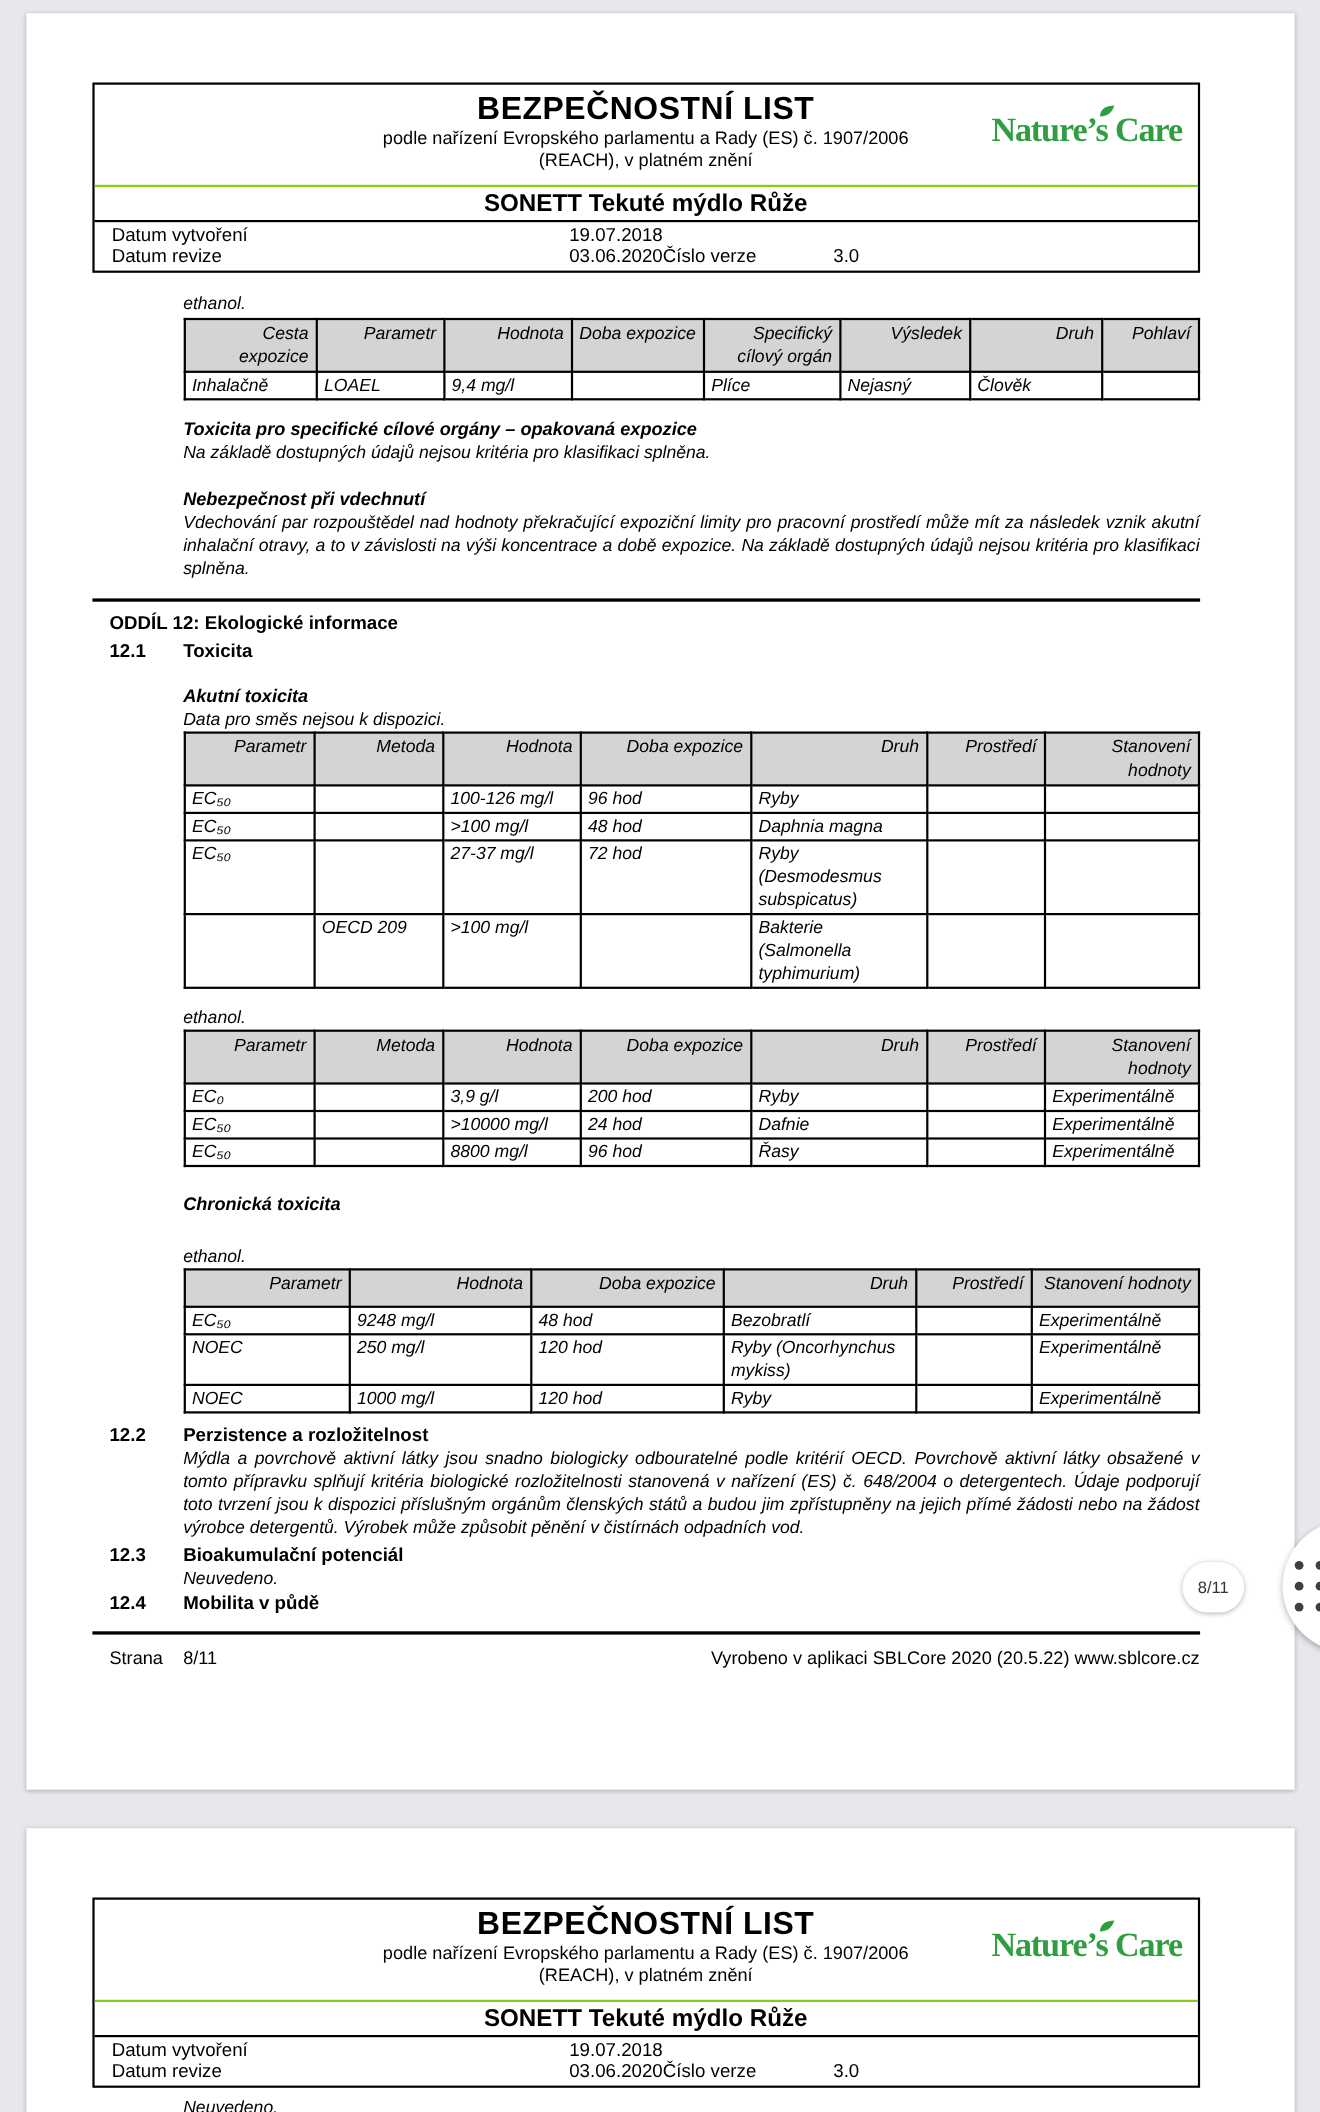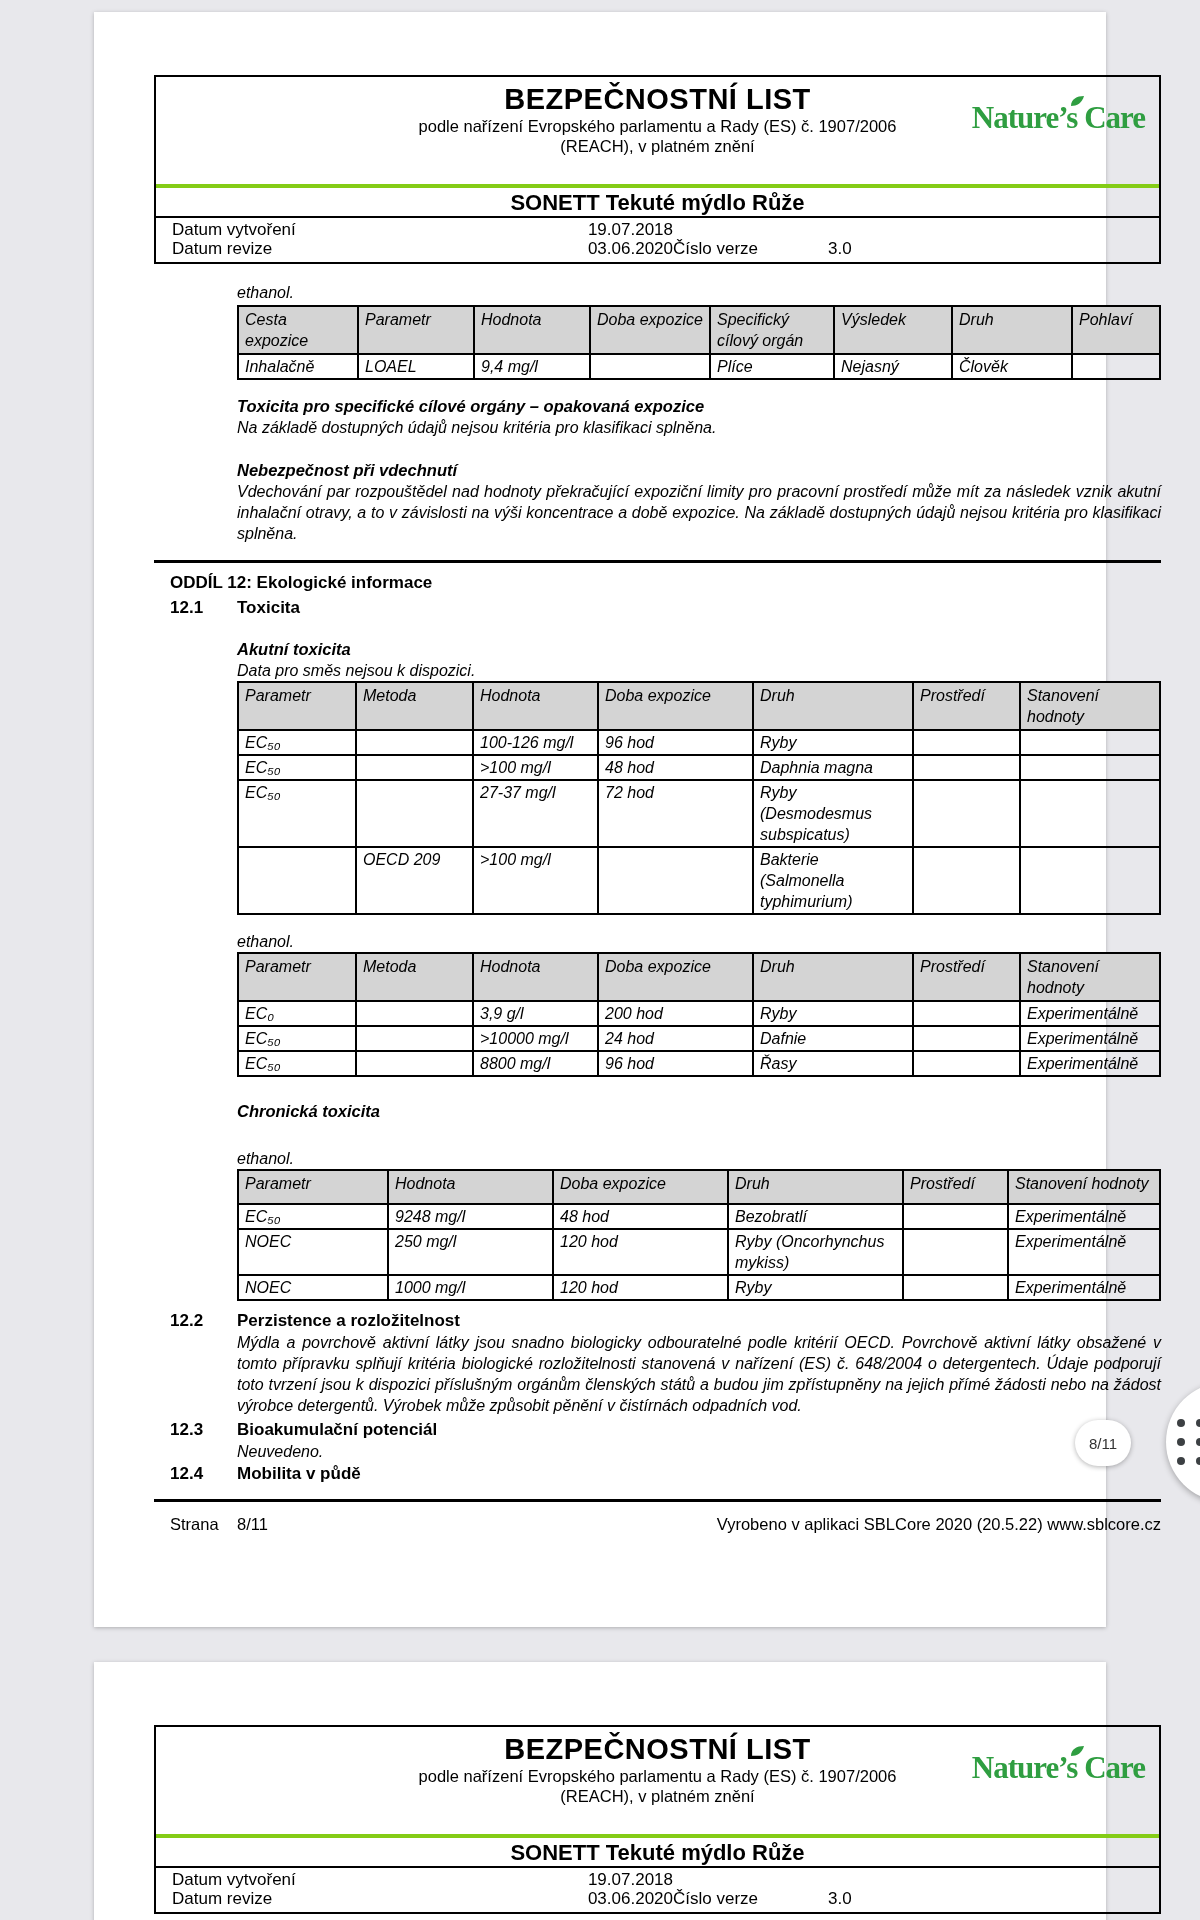--- a/index.html
+++ b/index.html
@@ -1,54 +1,54 @@
 <!DOCTYPE html>
 <html><head>
 <meta charset="utf-8">
 <style>
   * { margin:0; padding:0; box-sizing:border-box; }
   html,body { width:1200px; }
   body { font-family:"Liberation Sans","DejaVu Sans",sans-serif; color:#000; }
   .canvas { position:relative; width:1200px; height:1920px; background:#e8e8ec; padding-top:12px; overflow:hidden; }
-  .page { width:1012px; margin:0 auto; background:#fff; box-shadow:0 1px 4px rgba(0,0,0,.25); }
+  .page { width:1153px; margin:0 auto; background:#fff; box-shadow:0 1px 4px rgba(0,0,0,.25); }
   .page1 { height:1615px; padding-top:63px; }
   .page2 { height:400px; margin-top:35px; padding-top:63px; }
   .inner { margin-left:60px; width:1007px; }
 
   
   .hbox { border:2px solid #000; }
   .hbox-top { position:relative; height:91px; padding-top:5px; text-align:center; }
   .doc-title { font-size:29px; font-weight:bold; letter-spacing:.5px; line-height:34px; }
   .doc-sub { font-size:16.5px; line-height:20px; }
   .logo { position:absolute; right:14px; top:24px; font-family:"Liberation Serif","DejaVu Serif",serif;
           font-weight:bold; font-size:31px; letter-spacing:-1px; line-height:34px; white-space:nowrap; }
   .logo .leaf { position:absolute; left:56%; top:-6px; }
-  .hbox-product { border-top:4px solid #84cc16; height:32px; line-height:30px; text-align:center;
-                  font-size:22px; font-weight:bold;margin-top:16px; }
+  .hbox-product { border-top:2px solid #84cc16; height:32px; line-height:30px; text-align:center;
+                  font-size:22px; font-weight:bold; }
   .hbox-dates { border-top:2px solid #000; padding:2px 0 4px 16px; font-size:17px; }
   .drow { display:flex; line-height:19px; }
   .drow .dlabel  { width:165px; }
   .drow .dval    { width:336px;text-align:right; }
   .drow .dlabel2 { width:155px; }
 
   
   .lbl { font-size:16px; line-height:21px; }
   .ind { margin-left:83px;font-style:italic; }
   .bold-head { font-size:16.5px; font-weight:bold; line-height:21px; }
   .body-text { font-size:16px; line-height:21px; }
   .just { text-align:justify; }
   .secrow { display:flex; padding-left:16px; font-size:17px; font-weight:bold; line-height:23px; }
   .secrow .secnum { width:67px; flex:none; }
   .oddil { padding-left:16px; font-size:17px; font-weight:bold; line-height:23px; }
   .rule { border-top:3px solid #000; height:0; }
 
   
   table { border-collapse:collapse; table-layout:fixed; font-size:16px; }
   table, th, td { border:2px solid #000; }
-  th { background:#d4d4d4; font-weight:normal; text-align:left; vertical-align:top;
+  th { background:#d4d4d4; font-weight:normal; text-align:right; vertical-align:top;
        padding:2px 6px; line-height:21px; height:46px; }
   .head-compact th { height:34px; }
   td { vertical-align:top; padding:1px 6px; line-height:21px; }
   tbody tr { height:25px; }
 
   
   .footer { display:flex; padding-left:16px; font-size:16.5px; line-height:21px; }
   .footer .f-label { width:67px; }
   .footer .f-right { margin-left:auto; }
 

